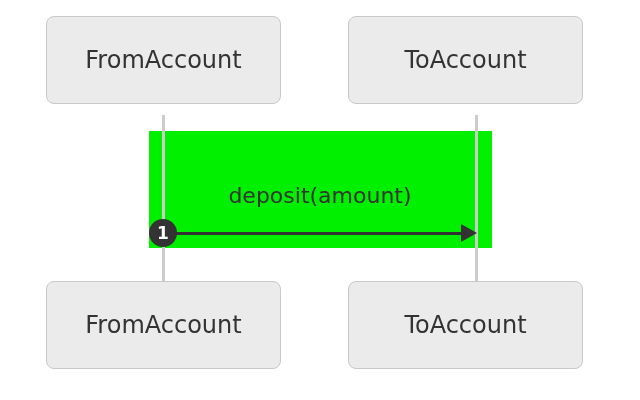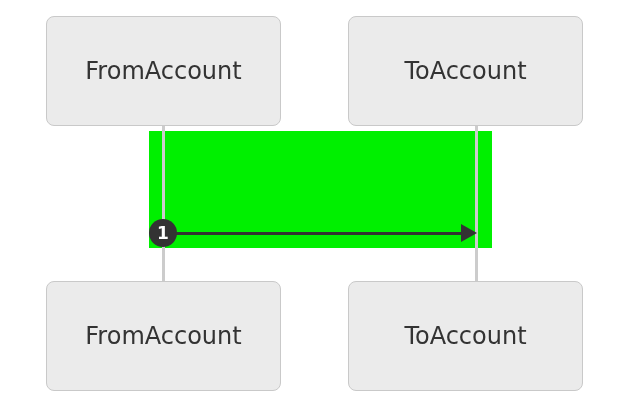--- a/index.html
+++ b/index.html
@@ -25,21 +25,21 @@
     position: relative;
     width: 640px;
     height: 400px;
     background: var(--background);
   }
 
   
   .actor {
     position: absolute;
     width: 235px;
-    height: 110px;
+    height: 88px;
     background: var(--actor-fill);
     border: 1px solid var(--actor-border);
     border-radius: 8px;
     display: flex;
     align-items: center;
     justify-content: center;
     color: var(--actor-text);
     font-size: 24px;
     z-index: 4;
   }
@@ -133,20 +133,21 @@
   <div class="lifeline col-from"></div>
   <div class="lifeline col-to"></div>
 
   <div class="actor row-top col-from">
     <span>FromAccount</span>
   </div>
   <div class="actor row-top col-to">
     <span>ToAccount</span>
   </div>
 
+  <div class="message-label">deposit(amount)</div>
   <div class="arrow-line"></div>
   <div class="arrow-head"></div>
   <div class="seq-badge">1</div>
 
   <div class="actor row-bottom col-from">
     <span>FromAccount</span>
   </div>
   <div class="actor row-bottom col-to">
     <span>ToAccount</span>
   </div>

